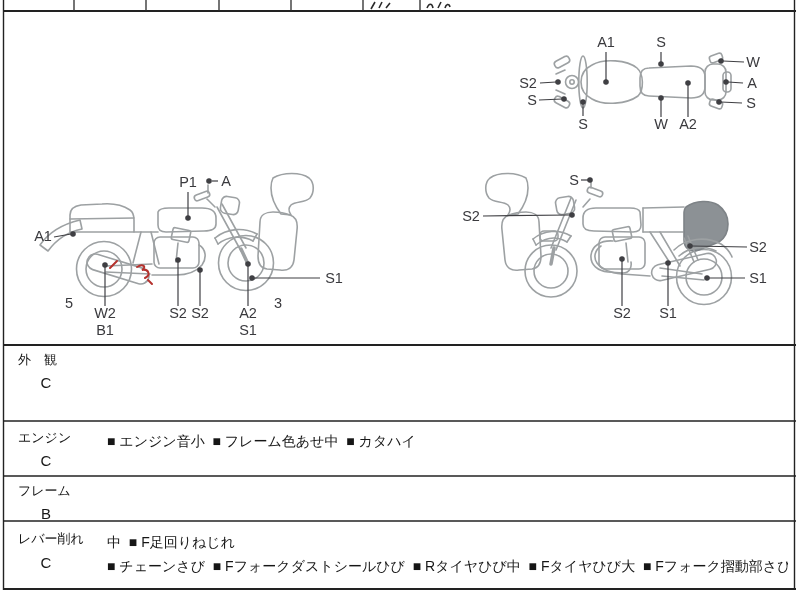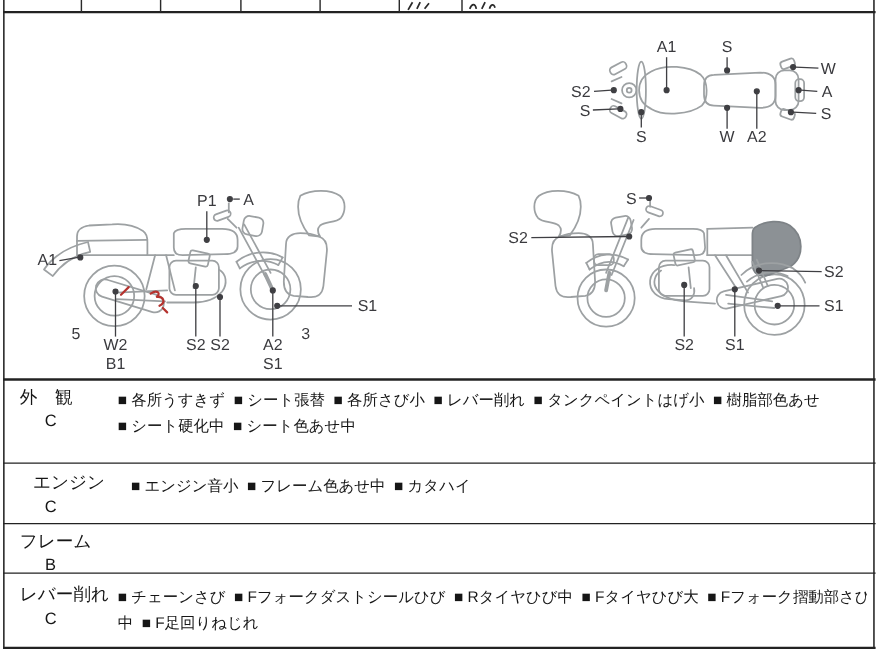--- a/index.html
+++ b/index.html
@@ -1,25 +1,25 @@
 <!DOCTYPE html>
 <html><head>
 <meta charset="utf-8">
 <style>
   html,body{margin:0;padding:0;background:#fff;}
   .sheet{position:relative;width:800px;height:600px;background:#ffffff;overflow:hidden;
          font-family:"Liberation Sans","DejaVu Sans",sans-serif;color:#161616;}
   svg{position:absolute;left:0;top:0;}
   svg text{font-family:"Liberation Sans","DejaVu Sans",sans-serif;font-size:14.5px;fill:#3a3a3e;}
   .row{position:absolute;left:4px;width:790px;}
-  .cname{position:absolute;left:14px;top:6px;font-size:16px;white-space:pre;}
+  .cname{position:absolute;left:14px;top:6px;font-size:13px;white-space:pre;}
   .cgrade{position:absolute;left:14px;top:29px;width:56px;text-align:center;font-size:15px;}
   .lines{position:absolute;left:103px;top:6px;right:6px;overflow:hidden;}
   .ln{font-size:14px;line-height:24px;white-space:pre;}
-  .row.r2 .cname,.row.r2 .lines{top:8px;margin-left:12px;} .row.r2 .cgrade{top:31px;}
+  .row.r2 .cname,.row.r2 .lines{top:8px;} .row.r2 .cgrade{top:31px;}
   .row.r4 .cname,.row.r4 .lines{top:9px;} .row.r4 .cgrade{top:33px;}
 </style>
 </head>
 <body>
 
 <div class="sheet">
 
 <svg width="800" height="600" viewBox="0 0 800 600">
 
   <g stroke="#222222">
@@ -224,41 +224,37 @@
     <text x="758" y="252">S2</text>
     <text x="758" y="283">S1</text>
     <text x="622" y="318">S2</text>
     <text x="668" y="318">S1</text>
   </g>
 </svg>
 
 <div class="row r1" style="top:345px;height:76px">
   <div class="cname">外　観</div>
   <div class="cgrade">C</div>
-  <div class="lines">
-    <div class="ln">■ 各所うすきず  ■ シート張替  ■ 各所さび小  ■ レバー削れ  ■ タンクペイントはげ小  ■ 樹脂部色あせ</div>
-    <div class="ln">■ シート硬化中  ■ シート色あせ中</div>
-  </div>
 </div>
 
 <div class="row r2" style="top:421px;height:55px">
   <div class="cname">エンジン</div>
   <div class="cgrade">C</div>
   <div class="lines">
     <div class="ln">■ エンジン音小  ■ フレーム色あせ中  ■ カタハイ</div>
   </div>
 </div>
 
 <div class="row r3" style="top:476px;height:31px">
   <div class="cname">フレーム</div>
   <div class="cgrade">B</div>
 </div>
 
 <div class="row r4" style="top:521px;height:68px">
   <div class="cname">レバー削れ</div>
   <div class="cgrade">C</div>
   <div class="lines">
+    <div class="ln">中  ■ F足回りねじれ</div>
     <div class="ln">■ チェーンさび  ■ Fフォークダストシールひび  ■ Rタイヤひび中  ■ Fタイヤひび大  ■ Fフォーク摺動部さび</div>
-    <div class="ln">中  ■ F足回りねじれ</div>
   </div>
 </div>
 
 </div>
 
 </body></html>

